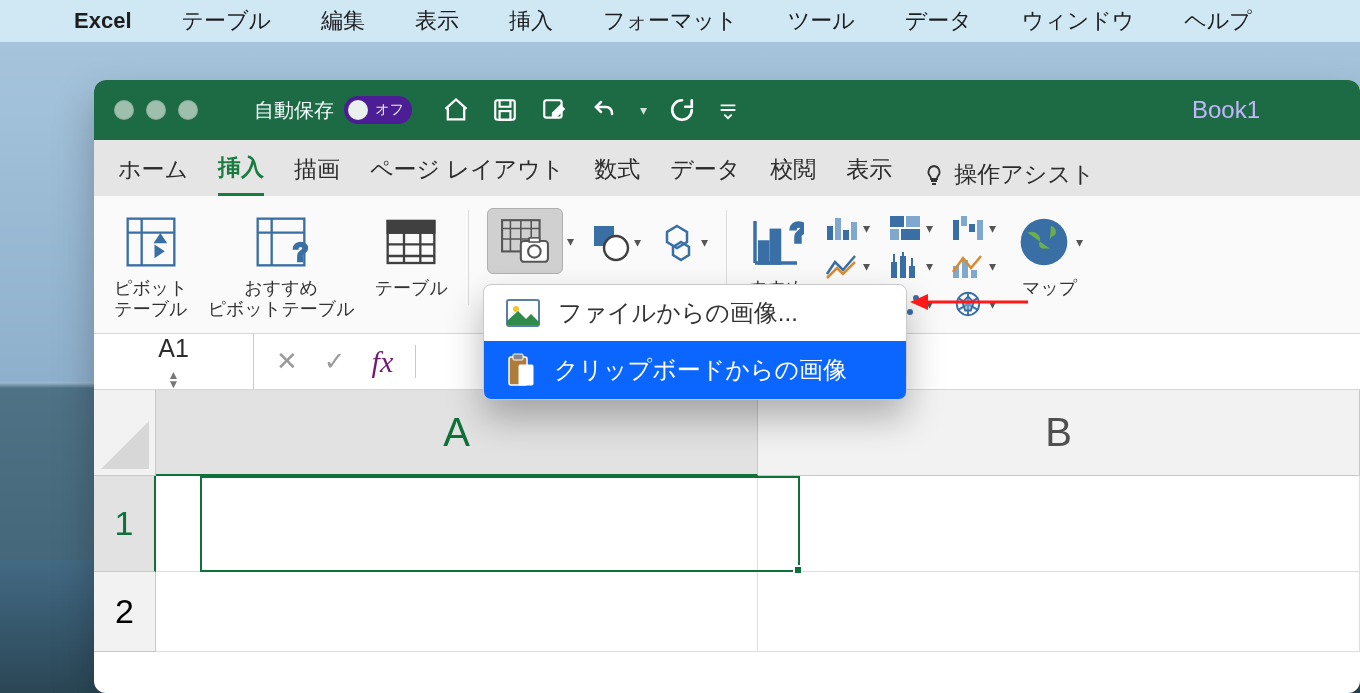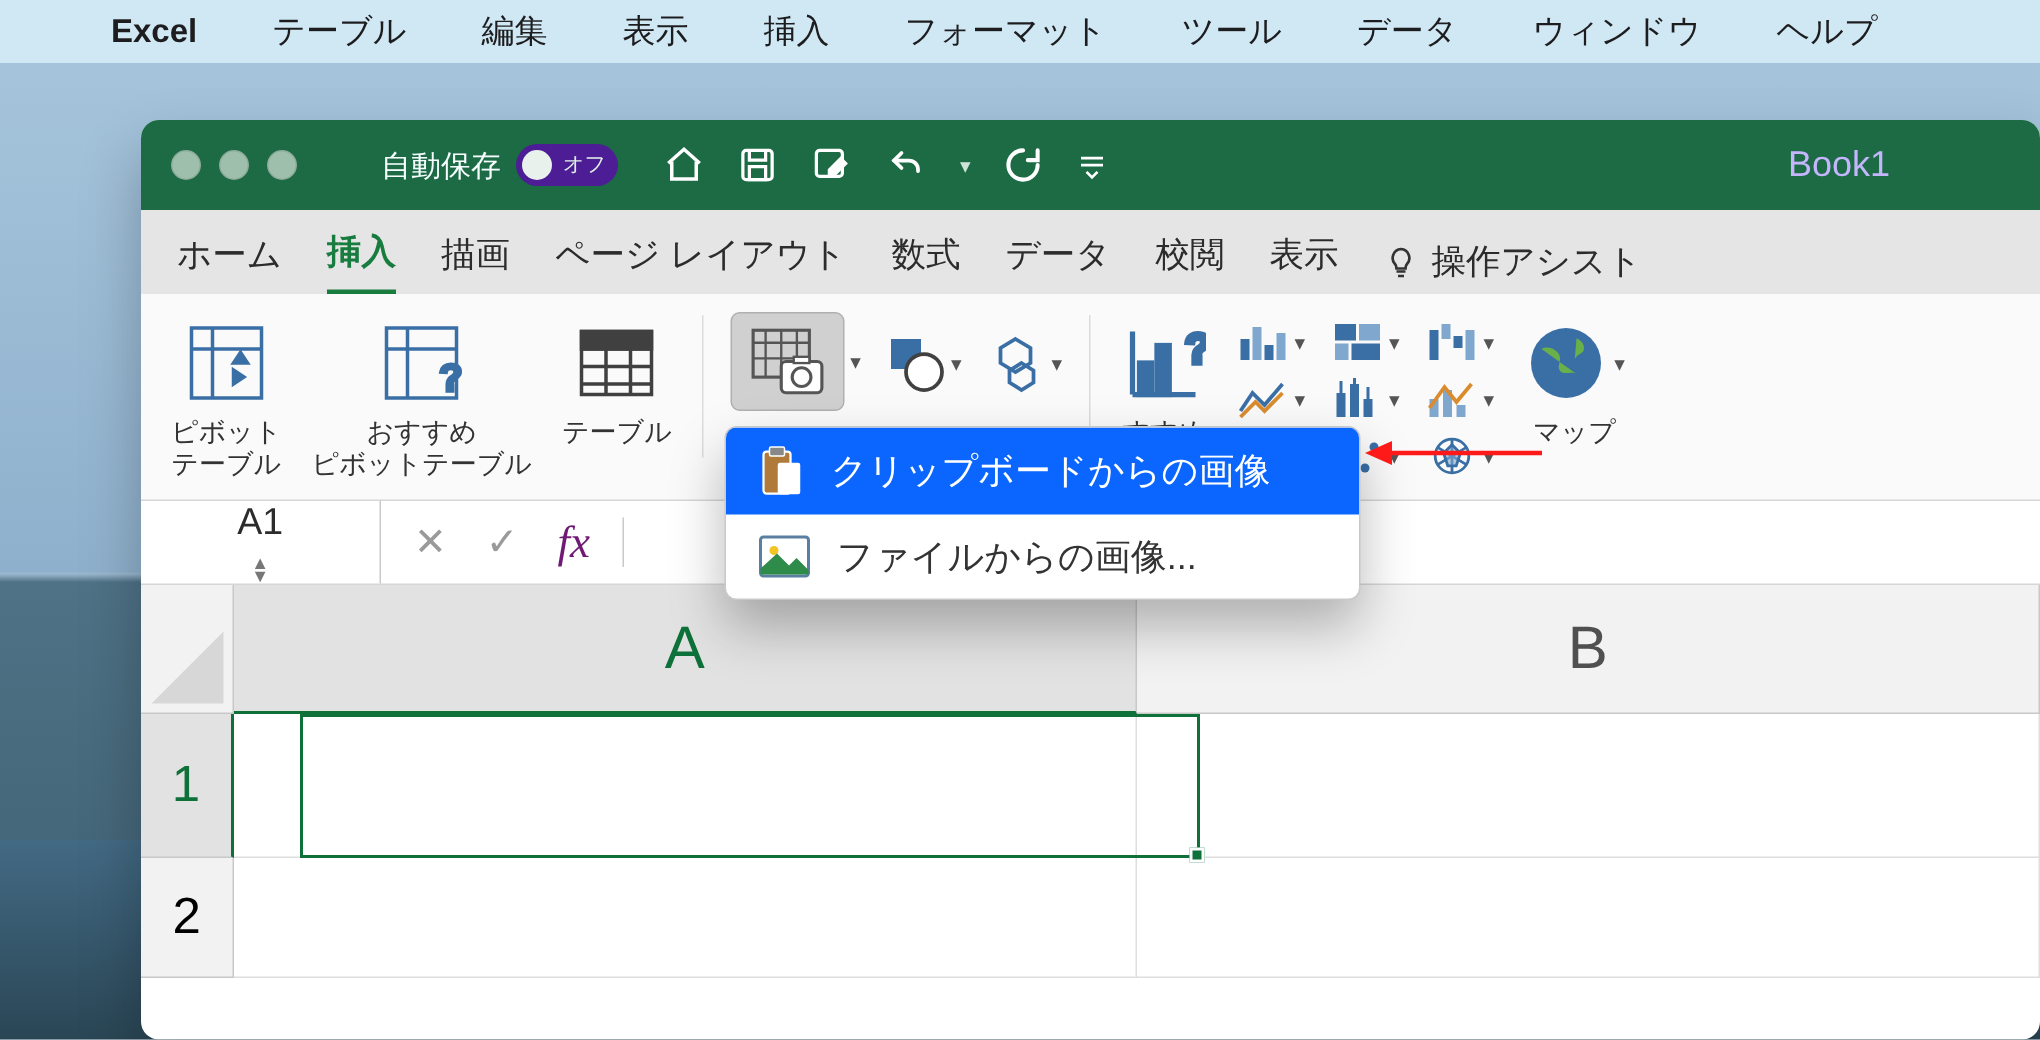--- a/index.html
+++ b/index.html
@@ -211,35 +211,35 @@
               <path d="M2 10h36M10 2v30M20 2v30M30 2v30M2 20h36" stroke="#555" stroke-width="1.5"></path>
               <rect x="20" y="22" width="26" height="20" rx="3" fill="#fff" stroke="#555" stroke-width="2"></rect>
               <circle cx="33" cy="32" r="6" fill="none" stroke="#555" stroke-width="2"></circle>
               <rect x="28" y="19" width="10" height="4" fill="#fff" stroke="#555" stroke-width="1.5"></rect>
             </svg>
         </div>
         <span class="caret">▾</span>
       </div>
 
       <div class="img-dd">
+        <div class="item">
+          <svg width="34" height="30" viewBox="0 0 34 28">
+              <rect x="1" y="1" width="32" height="26" rx="2" fill="#fff" stroke="#5b7fa0" stroke-width="2"></rect>
+              <circle cx="10" cy="10" r="3" fill="#f4c324"></circle>
+              <path d="M1 22 12 12l8 8 5-5 8 8v3H1z" fill="#2f8b4a"></path>
+            </svg>
+          <span>ファイルからの画像...</span>
+        </div>
         <div class="item h">
           <svg width="30" height="34" viewBox="0 0 28 34">
               <rect x="2" y="4" width="18" height="28" rx="2" fill="#b07a3a" stroke="#fff" stroke-width="1.5"></rect>
               <rect x="6" y="1" width="10" height="6" rx="1" fill="#888" stroke="#fff"></rect>
               <rect x="12" y="12" width="14" height="20" rx="1" fill="#fff" stroke="#fff"></rect>
             </svg>
           <span>クリップボードからの画像</span>
-        </div>
-        <div class="item">
-          <svg width="34" height="30" viewBox="0 0 34 28">
-              <rect x="1" y="1" width="32" height="26" rx="2" fill="#fff" stroke="#5b7fa0" stroke-width="2"></rect>
-              <circle cx="10" cy="10" r="3" fill="#f4c324"></circle>
-              <path d="M1 22 12 12l8 8 5-5 8 8v3H1z" fill="#2f8b4a"></path>
-            </svg>
-          <span>ファイルからの画像...</span>
         </div>
       </div>
     </div>
 
     <div class="rgroup" style="min-width:auto; padding:0 4px;">
       <div class="icon-box" style="flex-direction:row; gap:4px;">
         <svg class="med" viewBox="0 0 40 40">
             <rect x="4" y="4" width="20" height="20" fill="#3a6fa6"></rect>
             <circle cx="26" cy="26" r="12" fill="#fff" stroke="#404040" stroke-width="2.5"></circle>
           </svg>

